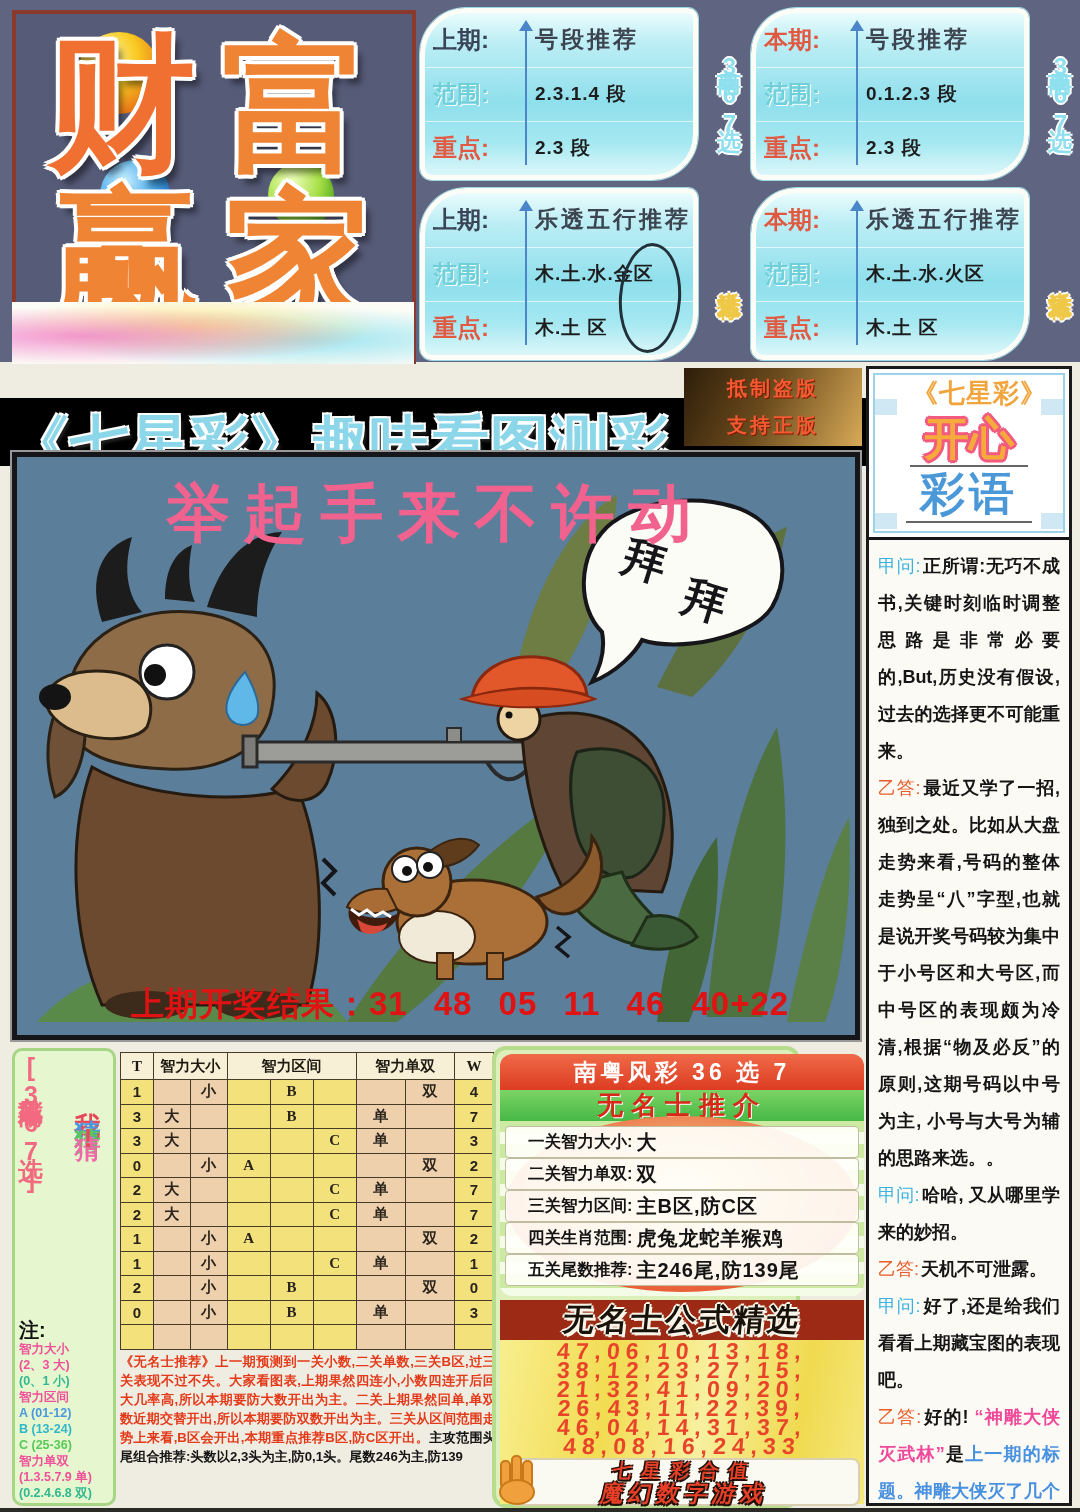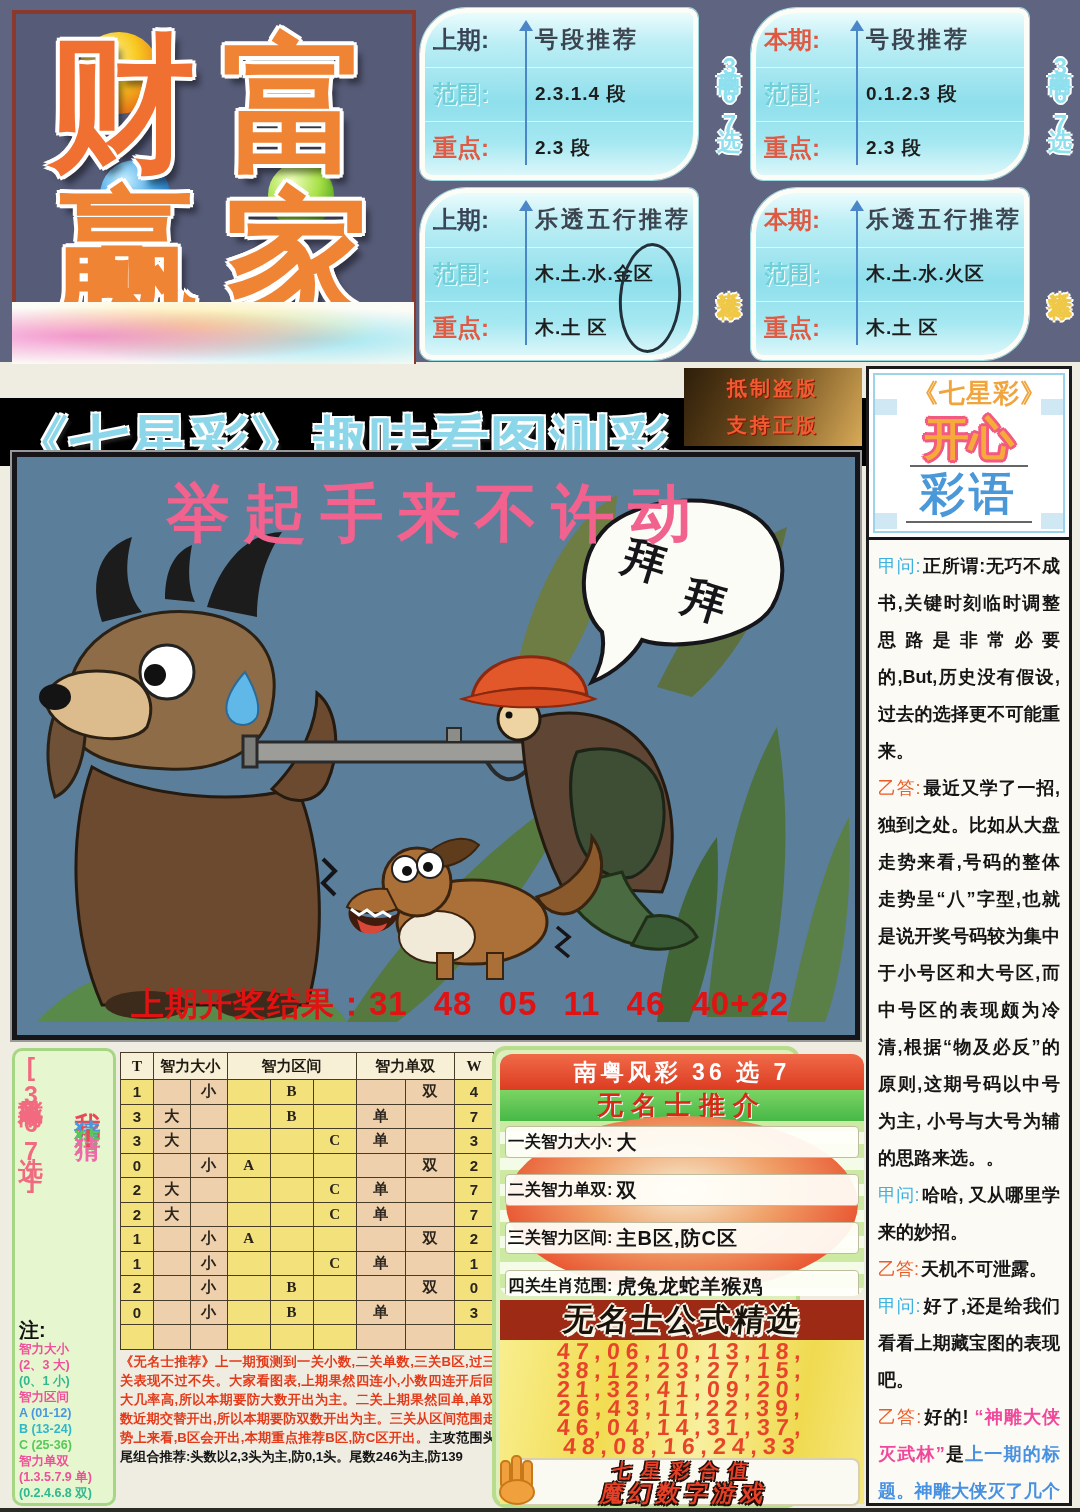--- a/index.html
+++ b/index.html
@@ -121,22 +121,22 @@
   .tuijie{position:absolute;left:4px;top:4px;width:364px;height:242px;border-radius:12px;overflow:hidden;
           background:repeating-linear-gradient(180deg,#f4fbe6 0 12px,#cdeaa2 12px 26px);}
   .tj-blob{position:absolute;left:6px;top:62px;width:352px;height:176px;border-radius:50%;
            background:radial-gradient(ellipse at 50% 42%,#f6ecd2 0%,#f0a068 38%,#e84e2c 78%);}
   .tj-head{position:relative;height:36px;background:linear-gradient(180deg,#f06a48,#dc3c22);color:#fff;
            font-size:23px;font-weight:900;text-align:center;line-height:36px;letter-spacing:4px;}
   .tj-sub{position:relative;height:31px;background:linear-gradient(180deg,#7cd464,#46b846);color:#d82818;
           font-size:26px;font-weight:900;text-align:center;line-height:31px;letter-spacing:8px;
           text-shadow:1px 1px 0 #fff;}
   .tj-items{position:relative;padding:5px 5px 0;}
-  .tj-item{display:flex;align-items:center;height:30px;margin-bottom:16px;background:rgba(255,255,250,.93);
-           border:1px solid #c0bca0;border-radius:4px;padding:0 2px;}
+  .tj-item{display:flex;align-items:center;height:30px;margin-bottom:0;background:rgba(255,255,250,.93);
+           border:1px solid #c0bca0;border-radius:4px;padding:0 22px;}
   .tj-item .lab{font-size:16.5px;font-weight:900;color:#141414;white-space:nowrap;}
   .tj-item .val{font-size:20px;font-weight:900;color:#141414;margin-left:4px;letter-spacing:1px;white-space:nowrap;}
   .formula-head{position:absolute;left:4px;top:250px;width:364px;height:40px;background:#9c2a14;
                 display:flex;align-items:center;justify-content:center;}
   .formula-head span{font-size:31px;font-weight:900;color:#18120a;letter-spacing:3px;transform:skewX(-6deg);
       text-shadow:-2px 0 0 #f8f4e8,2px 0 0 #f8f4e8,0 -2px 0 #f8f4e8,0 2px 0 #f8f4e8,
                   -1px -1px 0 #f8f4e8,1px 1px 0 #f8f4e8,3px 3px 0 #f8f4e8;}
   .formula-nums{position:absolute;left:4px;top:290px;width:364px;height:164px;
       background:linear-gradient(100deg,#f8ee8e 0%,#f2dc52 30%,#f8f0a0 55%,#f0da50 80%,#f6e87e 100%);}
   .fn-lines{padding-top:2px;}

